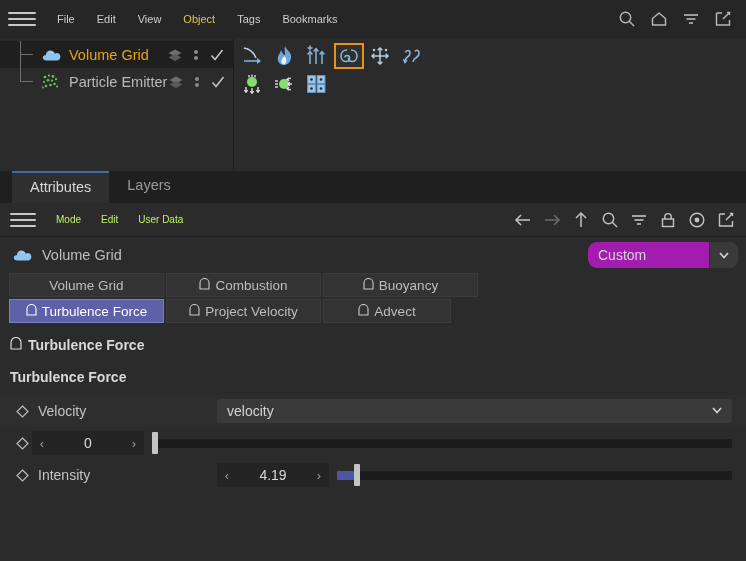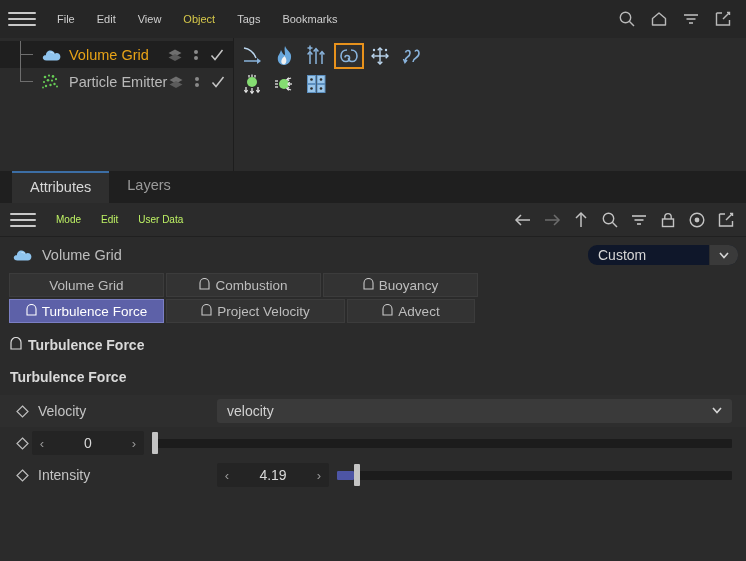--- a/index.html
+++ b/index.html
@@ -61,22 +61,22 @@
   .attr-menubar{height:34px;background:#2b2b2b;display:flex;align-items:center;padding:0 8px 0 10px;
                 box-sizing:border-box;border-bottom:1px solid #202020;}
   .attr-menubar .hamburger{width:26px;height:18px;gap:4px;margin-right:10px;}
   .attr-menu-item{padding:2px 10px;font-size:10px;color:#bef264;cursor:pointer;}
   .attr-menubar .spacer{flex:1;}
   .at-icon{width:24px;height:24px;margin-left:5px;display:flex;align-items:center;justify-content:center;cursor:pointer;}
 
   .attr-head{height:36px;display:flex;align-items:center;padding:0 8px 0 12px;box-sizing:border-box;
              background:#2b2b2b;}
   .attr-head .title{font-size:14.5px;color:#bdbdbd;margin-left:8px;}
-  .custom-sel{margin-left:auto;display:flex;align-items:stretch;height:20px;
-              background:#0f172a;border-radius:9px;overflow:hidden;min-width:150px;cursor:pointer;}
+  .custom-sel{margin-left:auto;display:flex;align-items:stretch;height:26px;
+              background:#a21caf;border-radius:9px;overflow:hidden;min-width:150px;cursor:pointer;}
   .custom-sel .lbl{flex:1;display:flex;align-items:center;padding:0 10px;font-size:14px;color:#d6d6d6;}
   .custom-sel .arrow{width:28px;display:flex;align-items:center;justify-content:center;
                      background:#3a3a3a;border-left:1px solid #2e2e2e;}
 
   
   .tagtabs{padding:0 0 0 9px;background:#2b2b2b;}
   .tagtab-row{display:flex;gap:2px;margin-bottom:2px;}
   .tagtab{height:24px;display:flex;align-items:center;justify-content:center;gap:5px;
           background:#333333;color:#bdbdbd;font-size:13.5px;cursor:pointer;
           border:1px solid #3c3c3c;box-sizing:border-box;}
@@ -458,21 +458,21 @@
       </div>
       <div class="tagtab-row">
         <div class="tagtab sel" style="width:155px">
           <span>
             <svg width="11" height="12" viewBox="0 0 11 12">
                 <path d="M1 11 V5 A4.3 4.3 0 0 1 10 5 V11 Z" fill="none" stroke="#ffffff" stroke-width="1.1"></path>
               </svg>
           </span>
           <span>Turbulence Force</span>
         </div>
-        <div class="tagtab" style="width:179px">
+        <div class="tagtab" style="width:155px">
           <span>
             <svg width="11" height="12" viewBox="0 0 11 12">
                 <path d="M1 11 V5 A4.3 4.3 0 0 1 10 5 V11 Z" fill="none" stroke="#c9c9c9" stroke-width="1.1"></path>
               </svg>
           </span>
           <span>Project Velocity</span>
         </div>
         <div class="tagtab" style="width:128px">
           <span>
             <svg width="11" height="12" viewBox="0 0 11 12">

